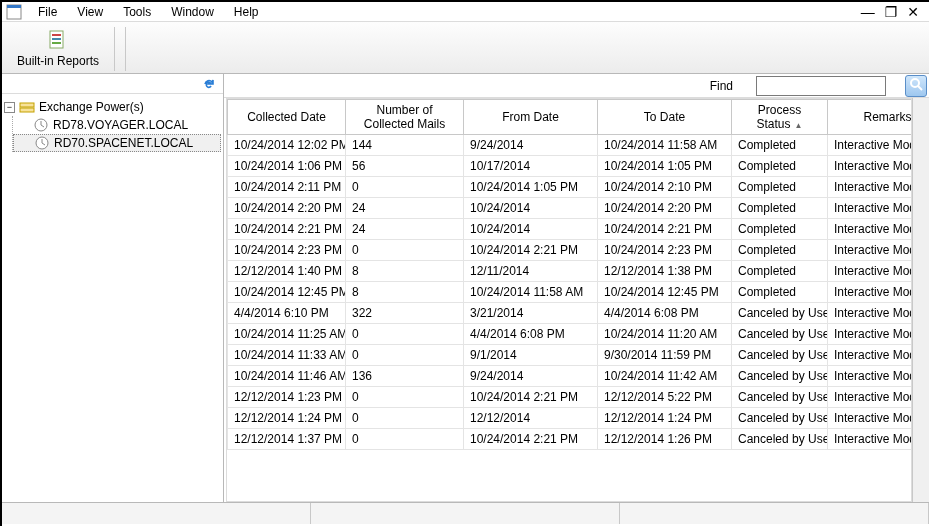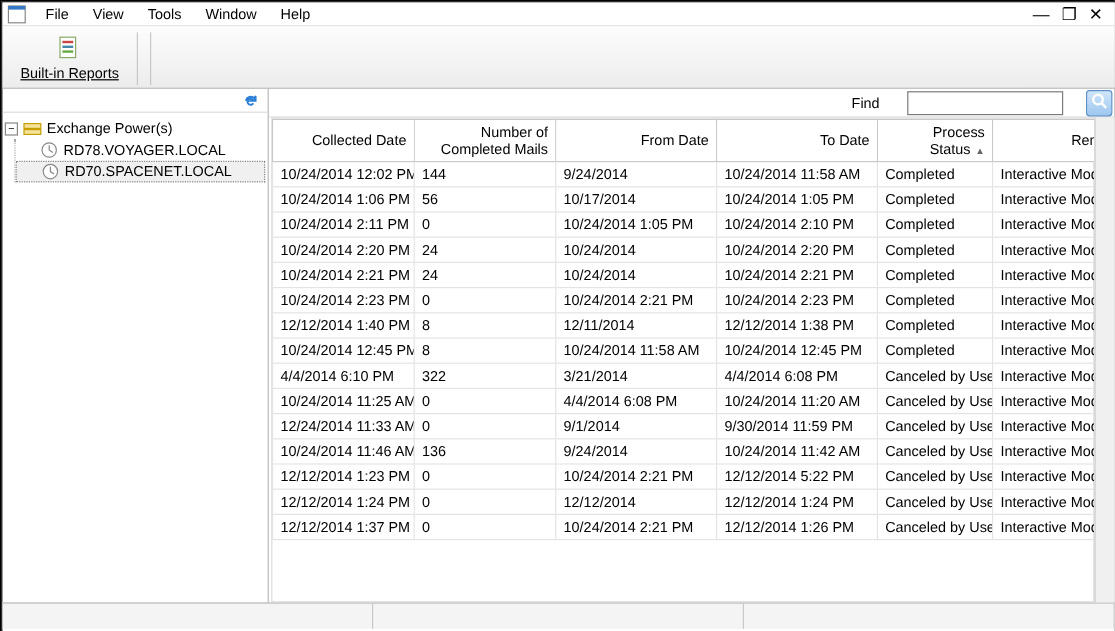--- a/index.html
+++ b/index.html
@@ -42,21 +42,21 @@
   }
   .toolbtn {
     display: flex; flex-direction: column; align-items: center; justify-content: flex-end;
     padding: 2px 8px 2px 8px;
     border: 1px solid transparent;
     border-radius: 3px;
     cursor: default;
     min-width: 80px;
   }
   .toolbtn .ticon { width: 24px; height: 24px; display:flex; align-items:center; justify-content:center; }
-  .toolbtn .tlabel { font-size: 12px; margin-top: 2px; white-space: nowrap; text-decoration: underline; }
+  .toolbtn .tlabel { font-size: 12px; margin-top: 2px; white-space: nowrap; }
   .toolbtn .tlabel .caret { font-size: 9px; margin-left: 3px; }
   .toolsep { width:0; height: 44px; border-left: 1px solid #c8c8c8; margin: 0 4px; }
 
   
   .main {
     display: flex;
     height: calc(100% - 22px - 52px - 22px);
   }
   .left {
     width: 222px;
@@ -145,21 +145,21 @@
   table.grid {
     border-collapse: collapse;
     width: 100%;
     table-layout: fixed;
   }
   table.grid th {
     position: sticky; top: 0;
     background: #fff;
     border: 1px solid #c8c8c8;
     font-weight: normal;
-    text-align: right;
+    text-align: center;
     padding: 3px 6px;
     height: 32px;
     vertical-align: middle;
   }
   table.grid td {
     border: 1px solid #e4e4e4;
     padding: 2px 6px;
     height: 21px;
     white-space: nowrap;
     overflow: hidden;
@@ -289,21 +289,21 @@
                 <col style="width: 118px;">
                 <col style="width: 118px;">
                 <col style="width: 134px;">
                 <col style="width: 134px;">
                 <col style="width: 96px;">
                 <col style="width: 120px;">
               </colgroup>
             <thead>
                 <tr id="grid-head">
                   <th>Collected Date</th>
-                  <th>Number of Completed Mails</th>
+                  <th>Number of Collected Mails</th>
                   <th>From Date</th>
                   <th>To Date</th>
                   <th>Process Status<span class="sort-ind">▲</span></th>
                   <th>Remarks</th>
                 </tr>
               </thead>
             <tbody id="grid-body">
                 <tr>
                   <td>10/24/2014 12:02 PM</td>
                   <td>144</td>
@@ -378,21 +378,21 @@
                 </tr>
                 <tr>
                   <td>10/24/2014 11:25 AM</td>
                   <td>0</td>
                   <td>4/4/2014 6:08 PM</td>
                   <td>10/24/2014 11:20 AM</td>
                   <td>Canceled by User</td>
                   <td>Interactive Mode: Some</td>
                 </tr>
                 <tr>
-                  <td>12/24/2014 11:33 AM</td>
+                  <td>10/24/2014 11:33 AM</td>
                   <td>0</td>
                   <td>9/1/2014</td>
                   <td>9/30/2014 11:59 PM</td>
                   <td>Canceled by User</td>
                   <td>Interactive Mode: Some</td>
                 </tr>
                 <tr>
                   <td>10/24/2014 11:46 AM</td>
                   <td>136</td>
                   <td>9/24/2014</td>

